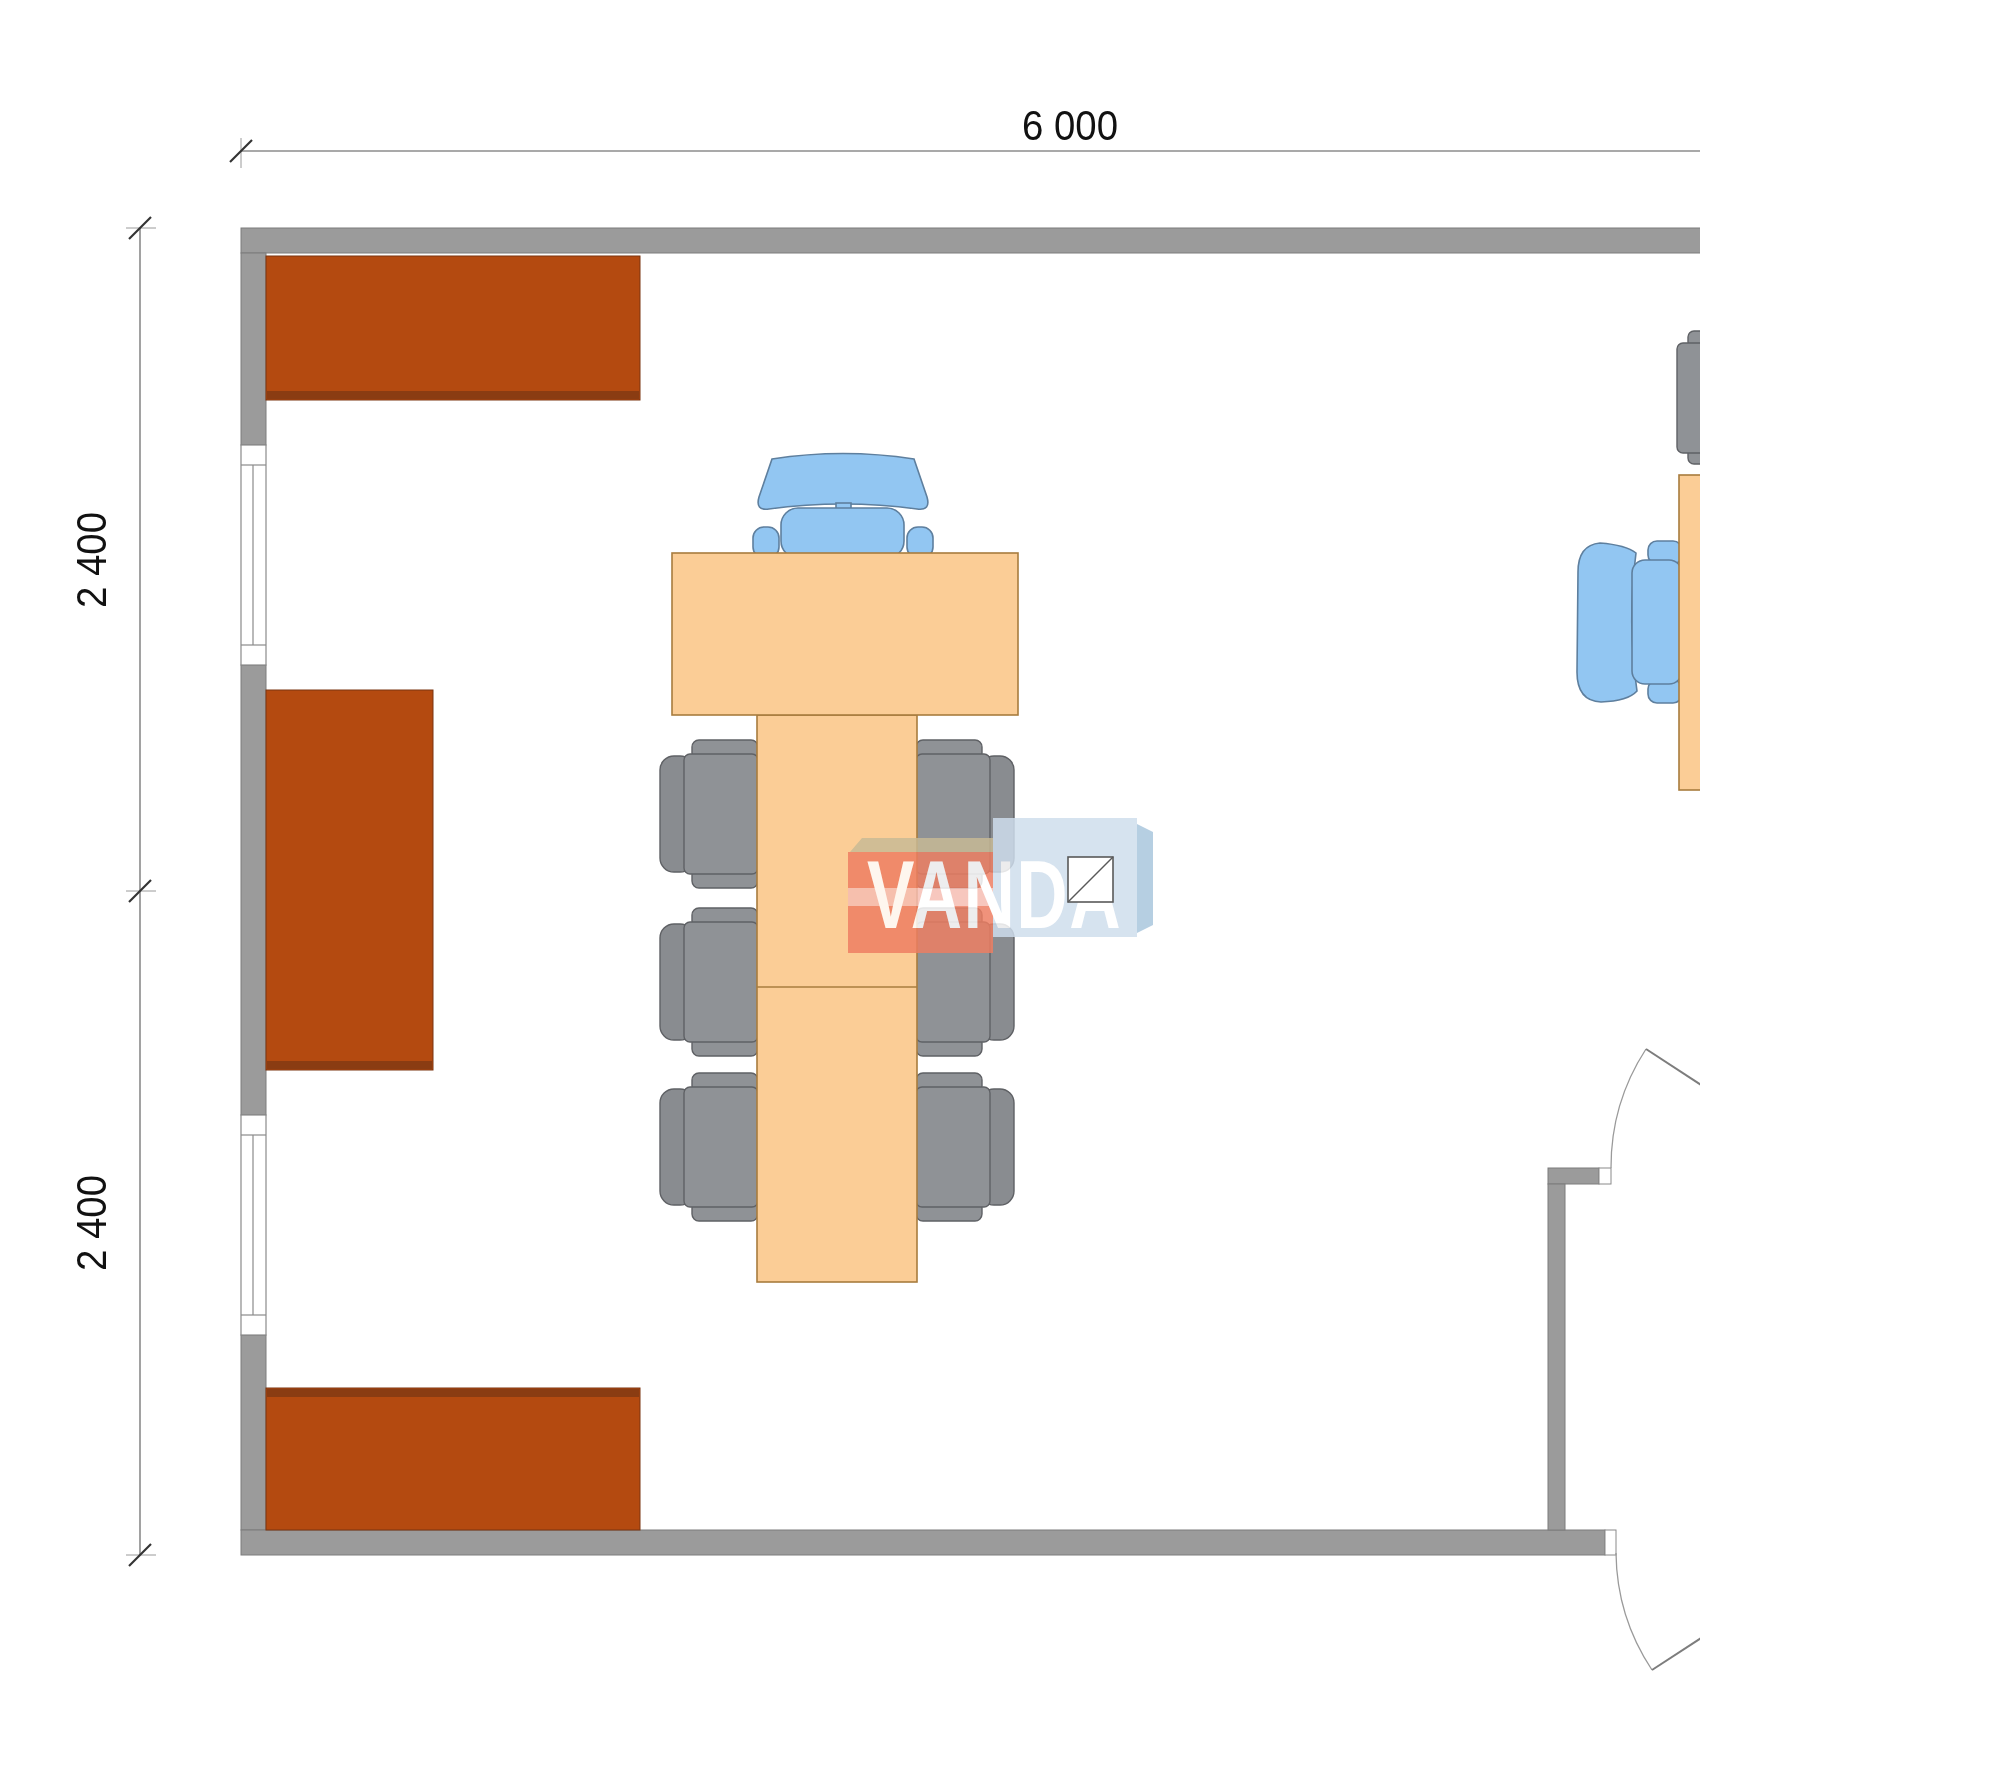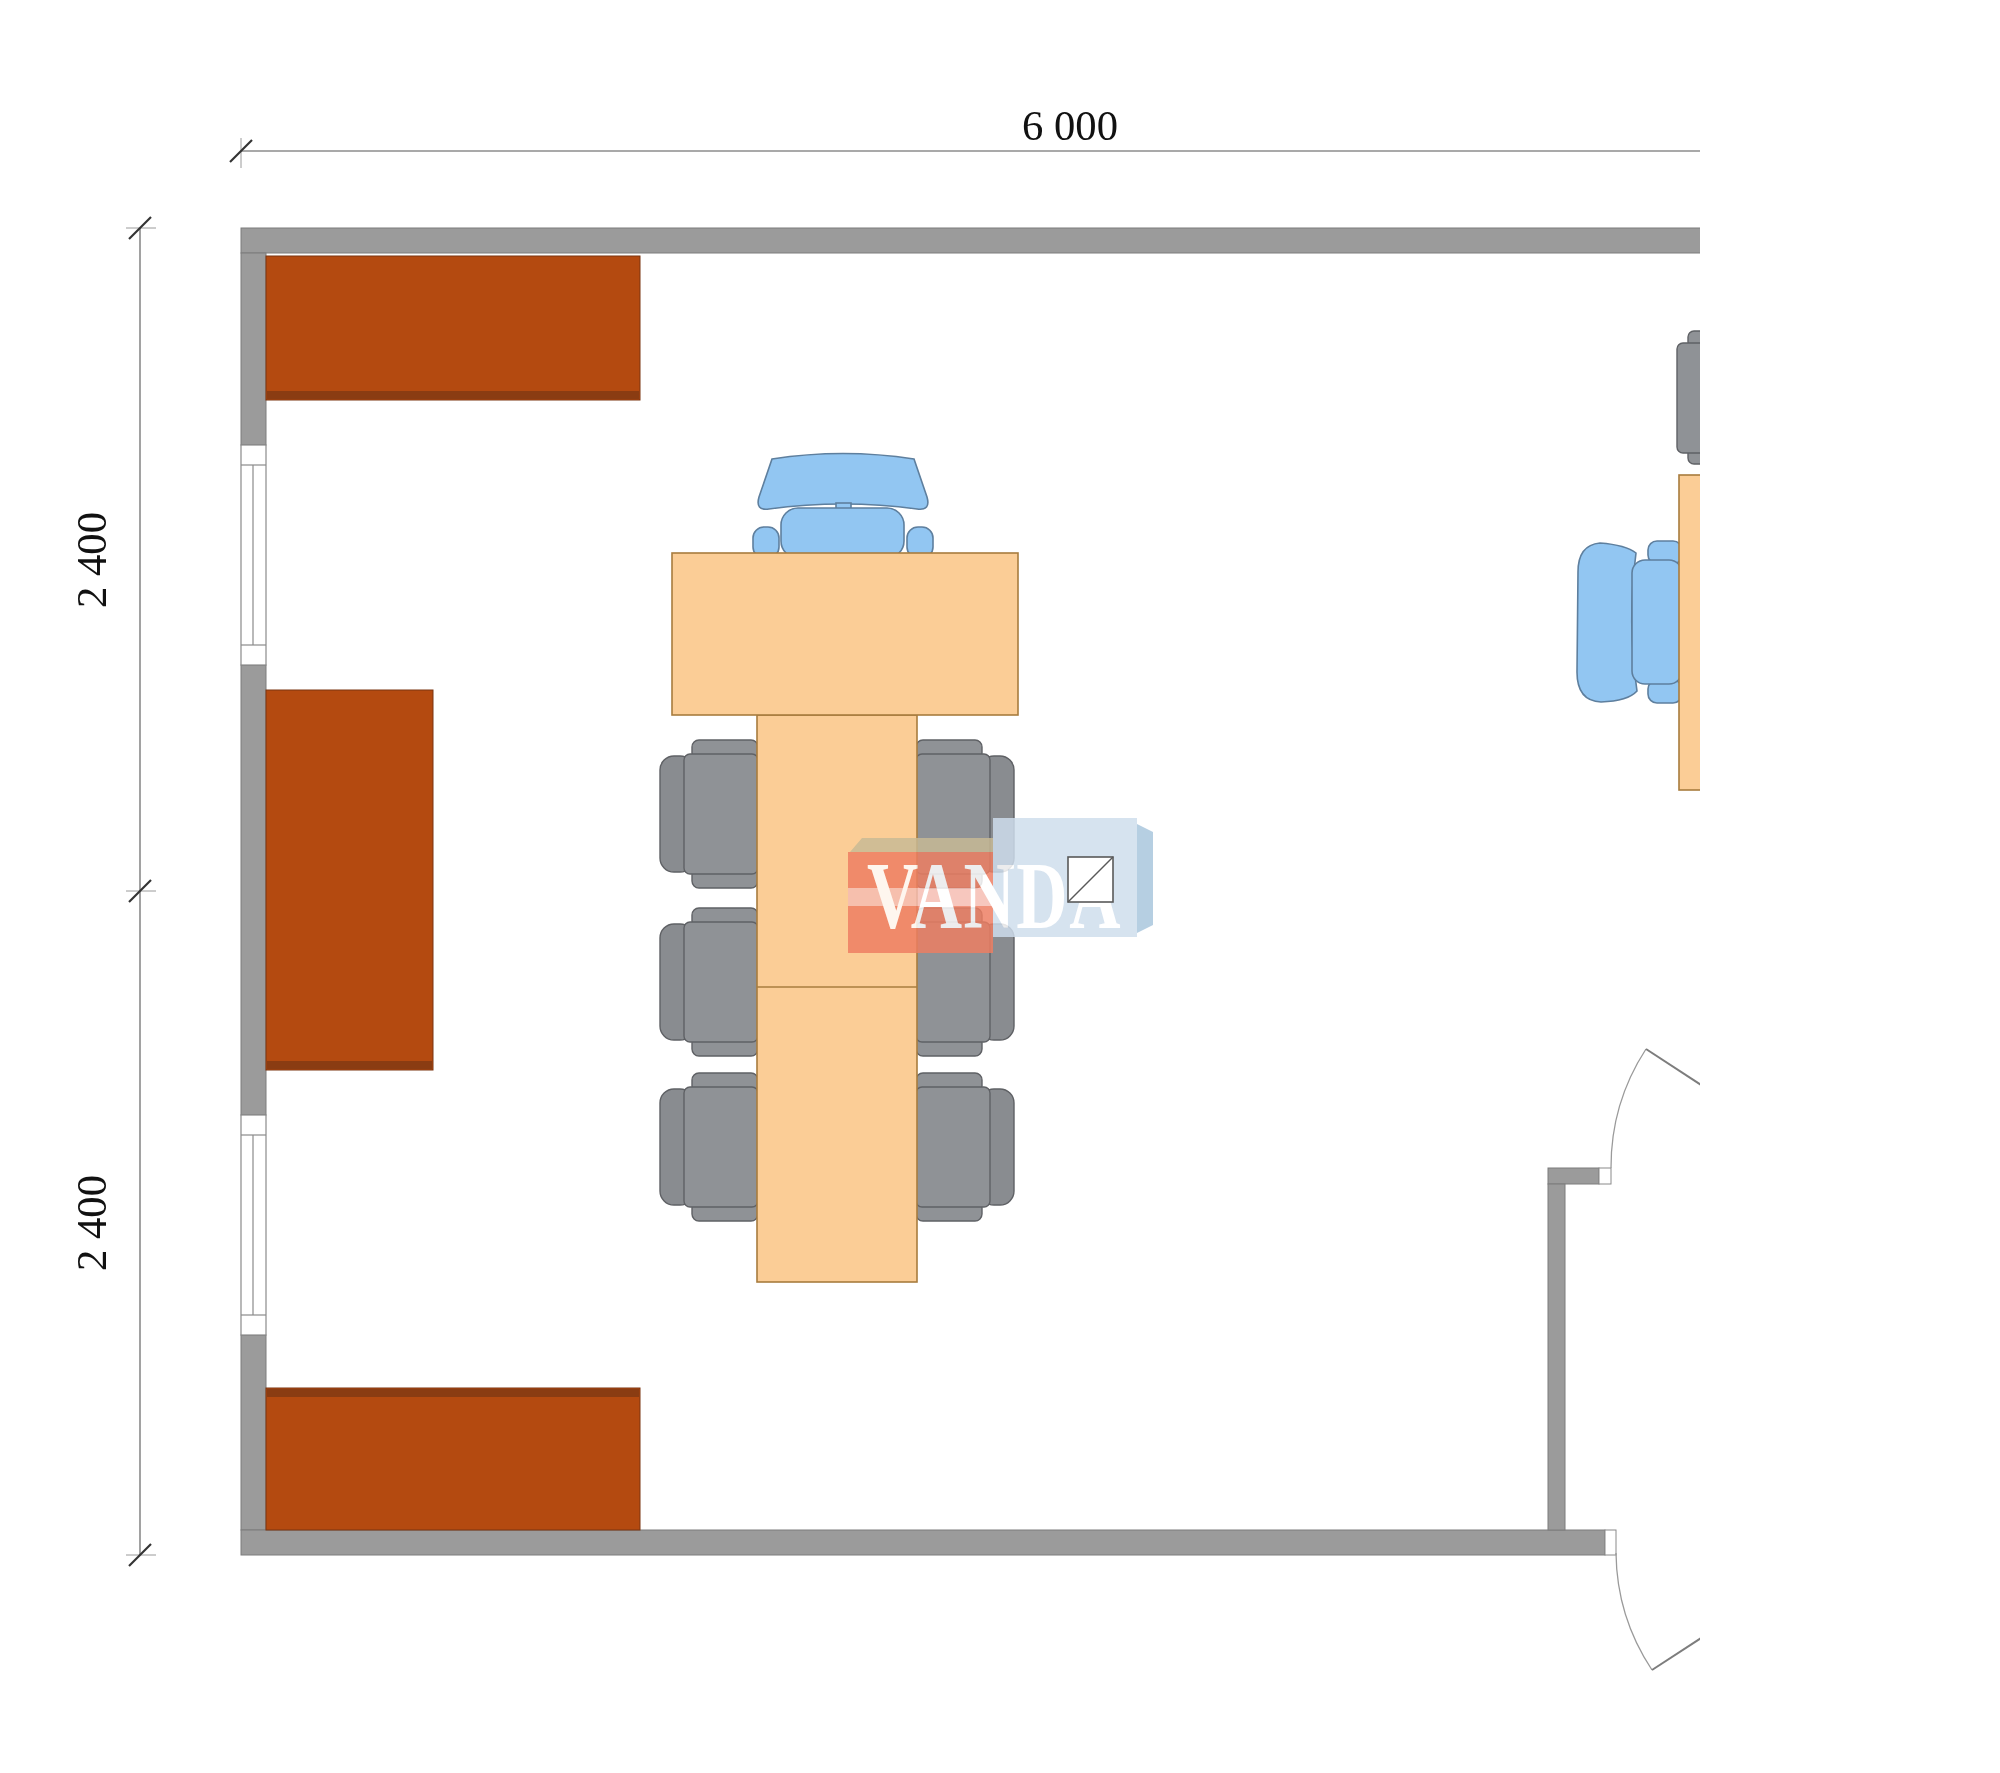--- a/index.html
+++ b/index.html
@@ -1,17 +1,17 @@
 <!DOCTYPE html>
 <html style="--wall: #9b9b9b; --wallLine: #7c7c7c; --shelf: #b44a10; --shelfDark: #8a3c12; --shelfLine: #7a3510; --wood: #fbcd96; --woodLine: #a87c3e; --chair: #8f9296; --chairDark: #898c90; --chairLine: #5f6165; --blue: #92c6f2; --blueLine: #5e7f9e; --dimLine: #555555; --dimText: #111111; --doorLine: #7d7d7d; --arcLine: #9a9a9a; --logoRed: #ee7e62; --logoStripe: #f6bdb2; --logoTan: #c8ba95; --logoBlue: #cfdeed; --logoBlueSide: #a9c6dd; --logoText: #ffffff;"><head>
 <meta charset="utf-8">
 <style>
   html,body{margin:0;padding:0;background:#ffffff;}
   .stage{position:relative;width:1700px;height:1773px;background:#fff;overflow:hidden;
-         font-family:Liberation Serif, serif;}
+         font-family:Liberation Sans, sans-serif;}
   svg{display:block;}
   .wall{fill:var(--wall);stroke:var(--wallLine);stroke-width:1;}
   .vwall{fill:var(--wall);stroke:var(--wallLine);stroke-width:1;}
   .win{fill:#ffffff;stroke:#8a8a8a;stroke-width:1.2;}
   .winline{stroke:#8a8a8a;stroke-width:1.2;fill:none;}
   .jamb{fill:#ffffff;stroke:#8a8a8a;stroke-width:1;}
   .shelf{fill:var(--shelf);stroke:var(--shelfLine);stroke-width:1;}
   .shelfdark{fill:var(--shelfDark);stroke:none;}
   .wood{fill:var(--wood);stroke:var(--woodLine);stroke-width:1.6;}
   .seam{stroke:var(--woodLine);stroke-width:1.6;fill:none;}

